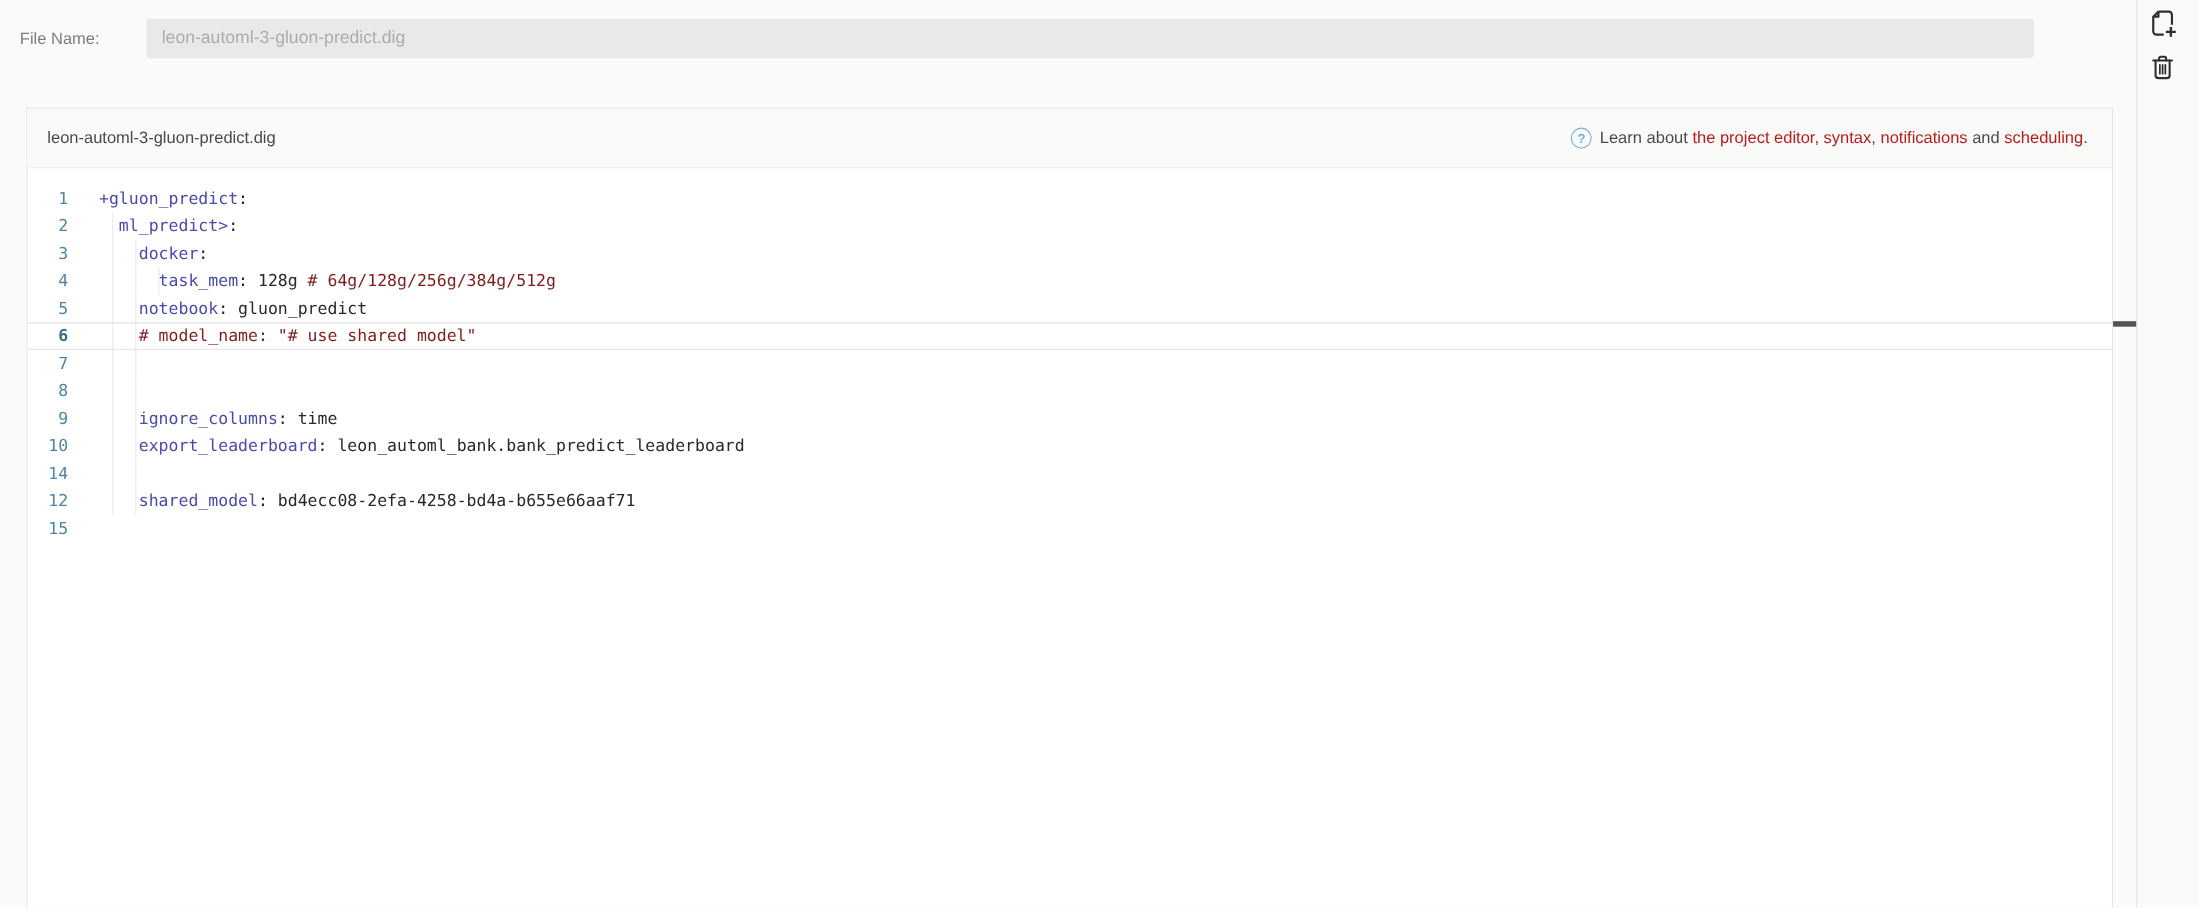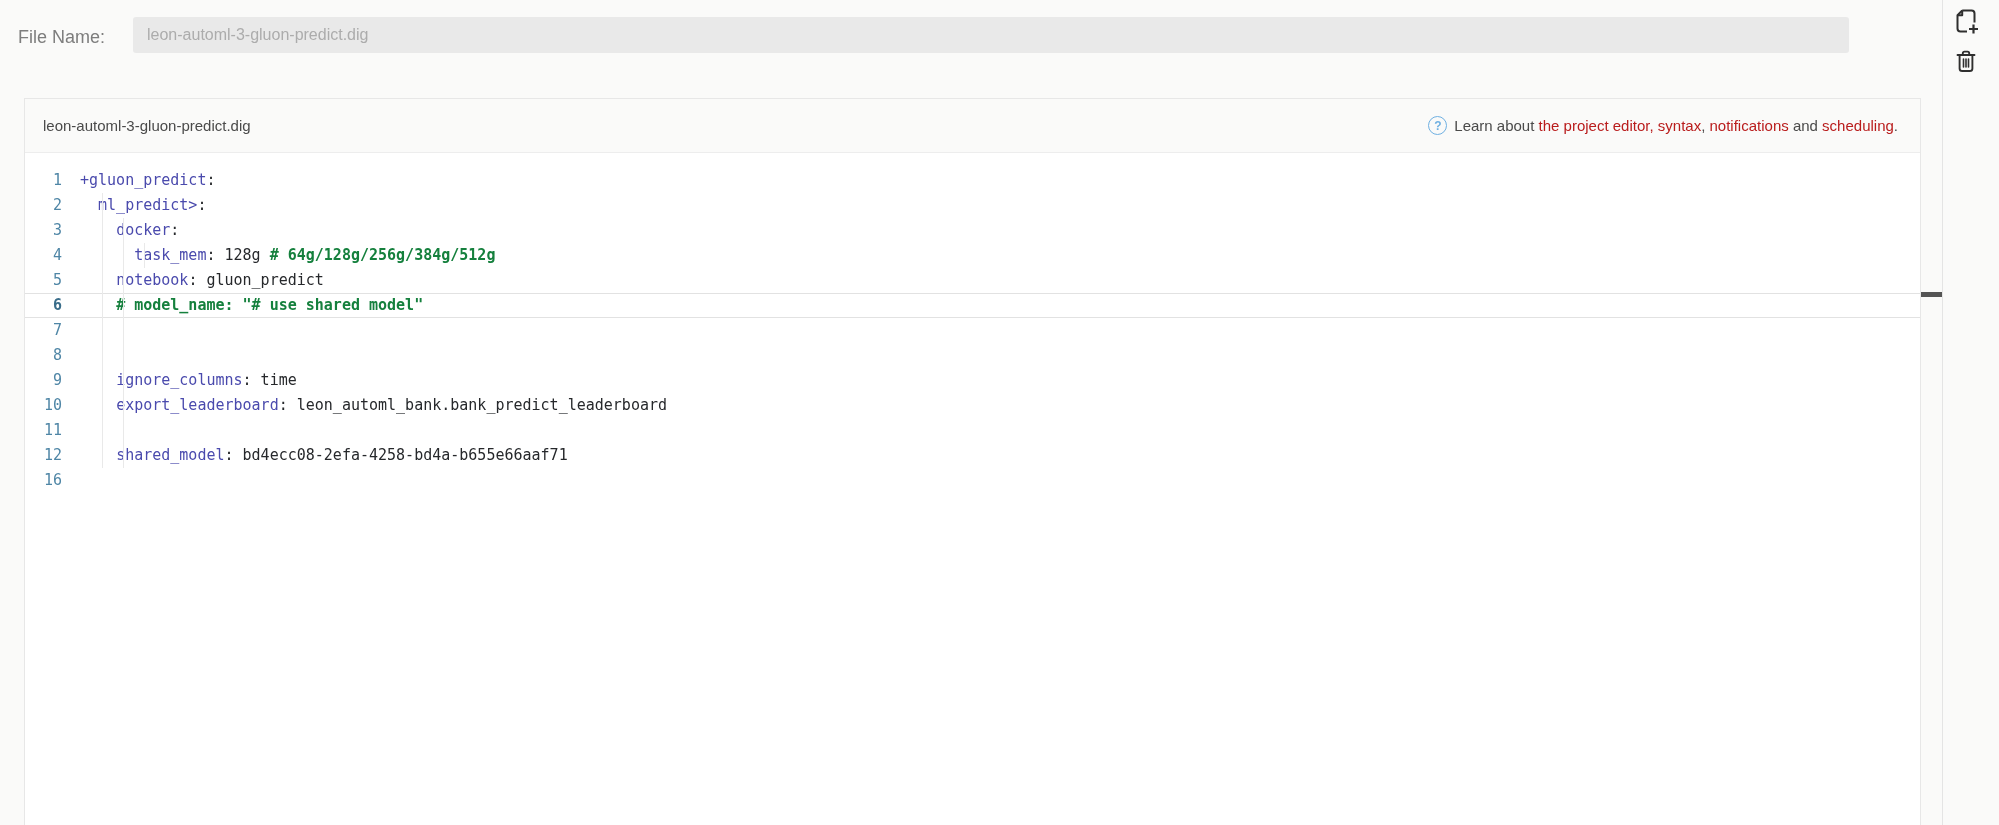--- a/index.html
+++ b/index.html
@@ -8,21 +8,21 @@
     position:relative;
     background:#fafaf9;
     font-family:"Liberation Sans", sans-serif;
     overflow:hidden;
     color:#4a4a4a;
   }
 
   
   .file-label {
     position:absolute; left:18px; top:27px;
-    font-size:18px; color:#7d7d7d;
+    font-size:15px; color:#7d7d7d;
   }
   .file-input {
     position:absolute; left:133px; top:17px;
     width:1716px; height:36px;
     background:#e9e9e9; border:none; border-radius:3px;
     padding:0 14px; font-size:16px; color:#acacac;
     font-family:"Liberation Sans", sans-serif;
     outline:none;
   }
 
@@ -81,24 +81,24 @@
   }
   .code-line.active {
     box-shadow: inset 0 1px 0 #e2e2e2, inset 0 -1px 0 #e2e2e2;
   }
   .gutter {
     flex:none; width:40px;
     text-align:right; padding-right:3px;
     color:#4f86a6;
   }
   .code-line.active .gutter { color:#3a6d8a; font-weight:bold; }
-  .code-text { margin-left:15px; color:#26282b; }
+  .code-text { margin-left:25px; color:#26282b; }
   .tok-key     { color:#4a4aad; }
   .tok-plain   { color:#26282b; }
-  .tok-comment { color:#15803d;font-weight:bold; }
+  .tok-comment { color:#7f1d1d; }
   .guide {
     position:absolute; top:0; bottom:0; width:1px;
     background:#e9e9e9;
   }
   .guide.g1 { left:77px; }
   .guide.g2 { left:98px; }
   .guide.g3 { left:119px; }
 
   
   .scroll-marker {
@@ -147,20 +147,20 @@
         <div class="code-line"><div class="gutter">1</div><div class="code-text"><span class="tok-key">+gluon_predict</span><span class="tok-plain">:</span></div></div>
         <div class="code-line"><div class="gutter">2</div><div class="code-text">  <span class="tok-key">ml_predict&gt;</span><span class="tok-plain">:</span></div><i class="guide g1"></i></div>
         <div class="code-line"><div class="gutter">3</div><div class="code-text">    <span class="tok-key">docker</span><span class="tok-plain">:</span></div><i class="guide g1"></i><i class="guide g2"></i></div>
         <div class="code-line"><div class="gutter">4</div><div class="code-text">      <span class="tok-key">task_mem</span><span class="tok-plain">: 128g </span><span class="tok-comment"># 64g/128g/256g/384g/512g</span></div><i class="guide g1"></i><i class="guide g2"></i><i class="guide g3"></i></div>
         <div class="code-line"><div class="gutter">5</div><div class="code-text">    <span class="tok-key">notebook</span><span class="tok-plain">: gluon_predict</span></div><i class="guide g1"></i><i class="guide g2"></i></div>
         <div class="code-line active"><div class="gutter">6</div><div class="code-text">    <span class="tok-comment"># model_name: "# use shared model"</span></div><i class="guide g1"></i><i class="guide g2"></i></div>
         <div class="code-line"><div class="gutter">7</div><i class="guide g1"></i><i class="guide g2"></i></div>
         <div class="code-line"><div class="gutter">8</div><i class="guide g1"></i><i class="guide g2"></i></div>
         <div class="code-line"><div class="gutter">9</div><div class="code-text">    <span class="tok-key">ignore_columns</span><span class="tok-plain">: time</span></div><i class="guide g1"></i><i class="guide g2"></i></div>
         <div class="code-line"><div class="gutter">10</div><div class="code-text">    <span class="tok-key">export_leaderboard</span><span class="tok-plain">: leon_automl_bank.bank_predict_leaderboard</span></div><i class="guide g1"></i><i class="guide g2"></i></div>
-        <div class="code-line"><div class="gutter">11</div><i class="guide g1"></i><i class="guide g2"></i></div>
+        <div class="code-line"><div class="gutter">14</div><i class="guide g1"></i><i class="guide g2"></i></div>
         <div class="code-line"><div class="gutter">12</div><div class="code-text">    <span class="tok-key">shared_model</span><span class="tok-plain">: bd4ecc08-2efa-4258-bd4a-b655e66aaf71</span></div><i class="guide g1"></i><i class="guide g2"></i></div>
-        <div class="code-line"><div class="gutter">16</div><div class="code-text"></div></div>
+        <div class="code-line"><div class="gutter">15</div><div class="code-text"></div></div>
       </div>
   </div>
 </div>
 
 <div class="scroll-marker"></div>
 
 </body></html>

